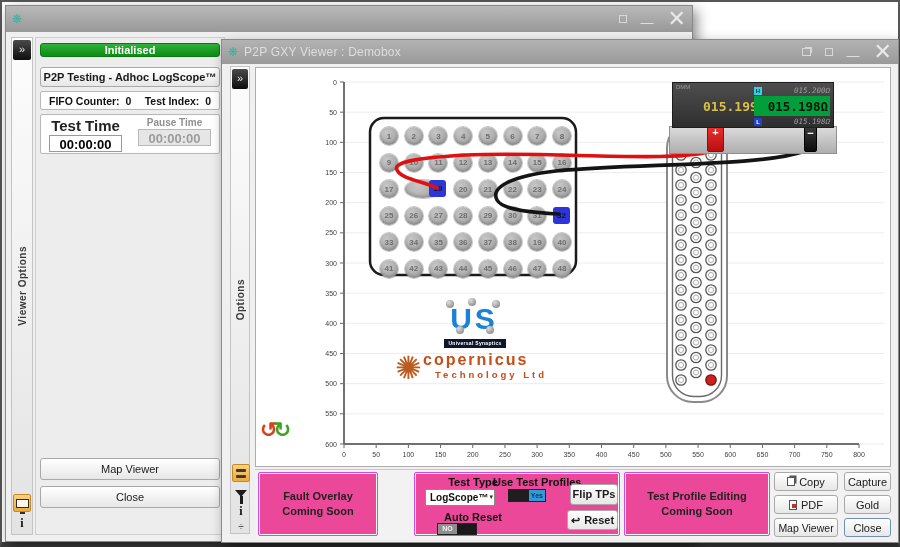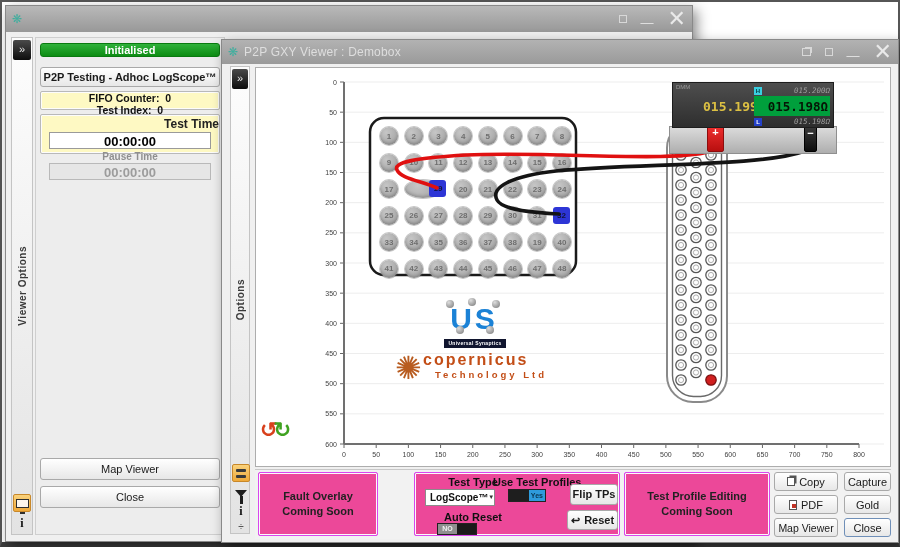--- a/index.html
+++ b/index.html
@@ -11,21 +11,21 @@
   .appglyph{color:#3fae9e;font-size:12px;}
   .tb-icons{margin-left:auto;display:flex;align-items:center;gap:14px;}
   .tb-min{color:#e6e6e6;font-size:13px;transform:translateY(3px);}
   .tb-close{color:#e9e9e9;font-size:22px;font-weight:100;line-height:18px;}
   .tb-pin{width:8px;height:8px;border:1px solid #d8d8d8;display:inline-block;}
   .tb-restore{width:9px;height:8px;border:1px solid #d8d8d8;box-shadow:2px -2px 0 -1px #d8d8d8;display:inline-block;}
   .strip{position:absolute;background:linear-gradient(#fdfdfd,#e3e3e3);border:1px solid #c4c4c4;}
   .expander{position:absolute;top:2px;left:1px;right:1px;height:20px;background:linear-gradient(#4a4a4a,#0d0d0d);color:#e8e8e8;border-radius:2px;font-size:11px;text-align:center;line-height:19px;}
   .vlabel{position:absolute;top:0;bottom:0;left:0;right:0;display:flex;align-items:center;justify-content:center;}
   .vlabel span{writing-mode:vertical-rl;transform:rotate(180deg);font-size:10px;font-weight:bold;color:#3a3a3a;letter-spacing:.5px;}
-  .panel3d{background:#fef9c3;border:1px solid #b9b9b9;box-shadow:inset 0 0 0 1px #fcfcfc;border-radius:2px;flex-direction:column;}
+  .panel3d{background:#ffffff;border:1px solid #b9b9b9;box-shadow:inset 0 0 0 1px #fcfcfc;border-radius:2px;}
   .btn{background:linear-gradient(#ffffff,#e7e7e7);border:1px solid #a9a9a9;border-radius:3px;font-size:11px;color:#1a1a1a;display:flex;align-items:center;justify-content:center;gap:4px;}
   .status-green{background:linear-gradient(#2fb13a,#0d8d13);border:1px solid #0a7a10;border-radius:3px;color:#fff;font-weight:bold;font-size:11px;display:flex;align-items:center;justify-content:center;}
   
   .plot{position:absolute;background:#fff;border:1px solid #adadad;}
   .ticklbl{font-size:7px;fill:#3f3f3f;font-family:"Liberation Sans",sans-serif;}
   .gpin{position:absolute;width:18px;height:18px;border-radius:50%;background:radial-gradient(circle at 35% 30%,#c6c6c6,#9b9b9b);box-shadow:inset 0 -2px 3px rgba(0,0,0,.18),0 0 0 1px rgba(110,110,110,.4);display:flex;align-items:center;justify-content:center;font-size:8px;font-weight:bold;color:#6e6e6e;}
   .gpin.hl{border-radius:3px;width:17px;height:17px;background:#2d35d6;color:#10143f;box-shadow:none;}
   .cpin{fill:#fdfdfd;stroke:#575757;stroke-width:1.3;}
   .cpin.red{fill:#d01f1f;stroke:#7c1010;}
   
@@ -110,21 +110,21 @@
 
     <div style="position:absolute;left:29px;top:31px;width:190px;height:498px;background:#ededed;border:1px solid #cfcfcf;">
       <div class="status-green" style="position:absolute;left:4px;top:5px;right:4px;height:14px;">Initialised</div>
       <div class="btn" style="position:absolute;left:4px;top:29px;right:4px;height:20px;font-weight:bold;">P2P Testing - Adhoc LogScope™</div>
       <div class="panel3d" style="position:absolute;left:4px;top:53px;right:4px;height:19px;display:flex;align-items:center;justify-content:space-between;padding:0 8px;font-size:10.5px;font-weight:bold;color:#111;">
         <span><span>FIFO Counter:</span>&nbsp;&nbsp;<span>0</span></span>
         <span><span>Test Index:</span>&nbsp;&nbsp;<span>0</span></span>
       </div>
       <div class="panel3d" style="position:absolute;left:4px;top:76px;right:4px;height:40px;display:flex;">
         <div style="flex:1;text-align:center;padding-top:2px;">
-          <div style="font-size:12px;font-weight:bold;color:#222;text-align:right;">Test Time</div>
+          <div style="font-size:15px;font-weight:bold;color:#222;">Test Time</div>
           <div class="timebox" style="margin:1px 8px 0;height:17px;">00:00:00</div>
         </div>
         <div style="flex:1;text-align:center;padding-top:2px;">
           <div style="font-size:10px;font-weight:bold;color:#8f8f8f;">Pause Time</div>
           <div class="timebox dim" style="margin:1px 8px 0;height:17px;">00:00:00</div>
         </div>
       </div>
       <div class="btn" style="position:absolute;left:4px;bottom:54px;right:4px;height:22px;">Map Viewer</div>
       <div class="btn" style="position:absolute;left:4px;bottom:26px;right:4px;height:22px;">Close</div>
     </div>

